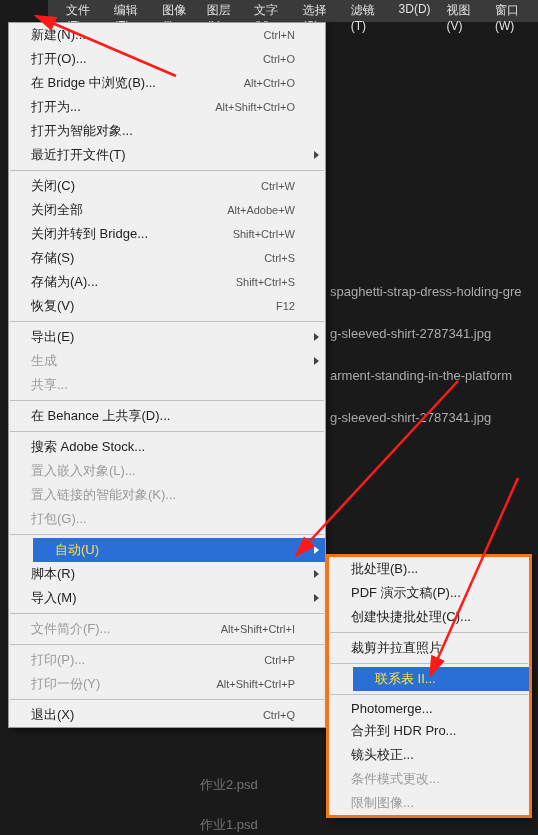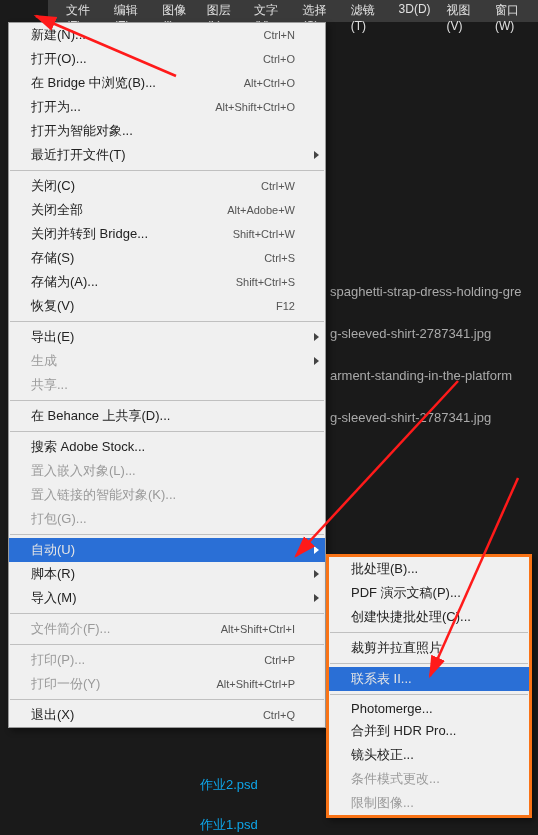--- a/index.html
+++ b/index.html
@@ -21,21 +21,21 @@
     padding-left: 10px;
     margin-left: 48px;
   }
   .menubar-item {
     padding: 2px 8px;
     color: #e0e0e0;
     font-size: 12px;
     cursor: default;
   }
   .bg-files { position: absolute; left: 0; top: 22px; right: 0; color: #aaa; font-size: 12px; }
-  .bg-label { position:absolute; left:200px; color:#0ea5e9; font-size:13px; }
+  .bg-label { position:absolute; left:200px; color:#737373; font-size:13px; }
 
   .dropdown {
     position: absolute;
     left: 8px;
     top: 22px;
     width: 318px;
     background: #f0f0f0;
     border: 1px solid #9a9a9a;
     box-shadow: 3px 3px 6px rgba(0,0,0,.4);
     color: #222;
@@ -45,21 +45,22 @@
     display: flex;
     justify-content: space-between;
     align-items: center;
     padding: 3px 30px 3px 22px;
     font-size: 13px;
     cursor: default;
     position: relative;
   }
   .menu-item.highlight {
     background: #2a6fd6;
-    color: #e5e5e5;
+    color: #fde047;
+    margin-left: 24px;
   }
   .menu-item.disabled { color: #9a9a9a; }
   .menu-sep { height: 1px; background: #c0c0c0; margin: 3px 1px; }
   .shortcut { color: #555; font-size: 11px; }
   .submenu-arrow {
     position: absolute;
     right: 6px;
     width: 0; height: 0;
     border-top: 4px solid transparent;
     border-bottom: 4px solid transparent;

